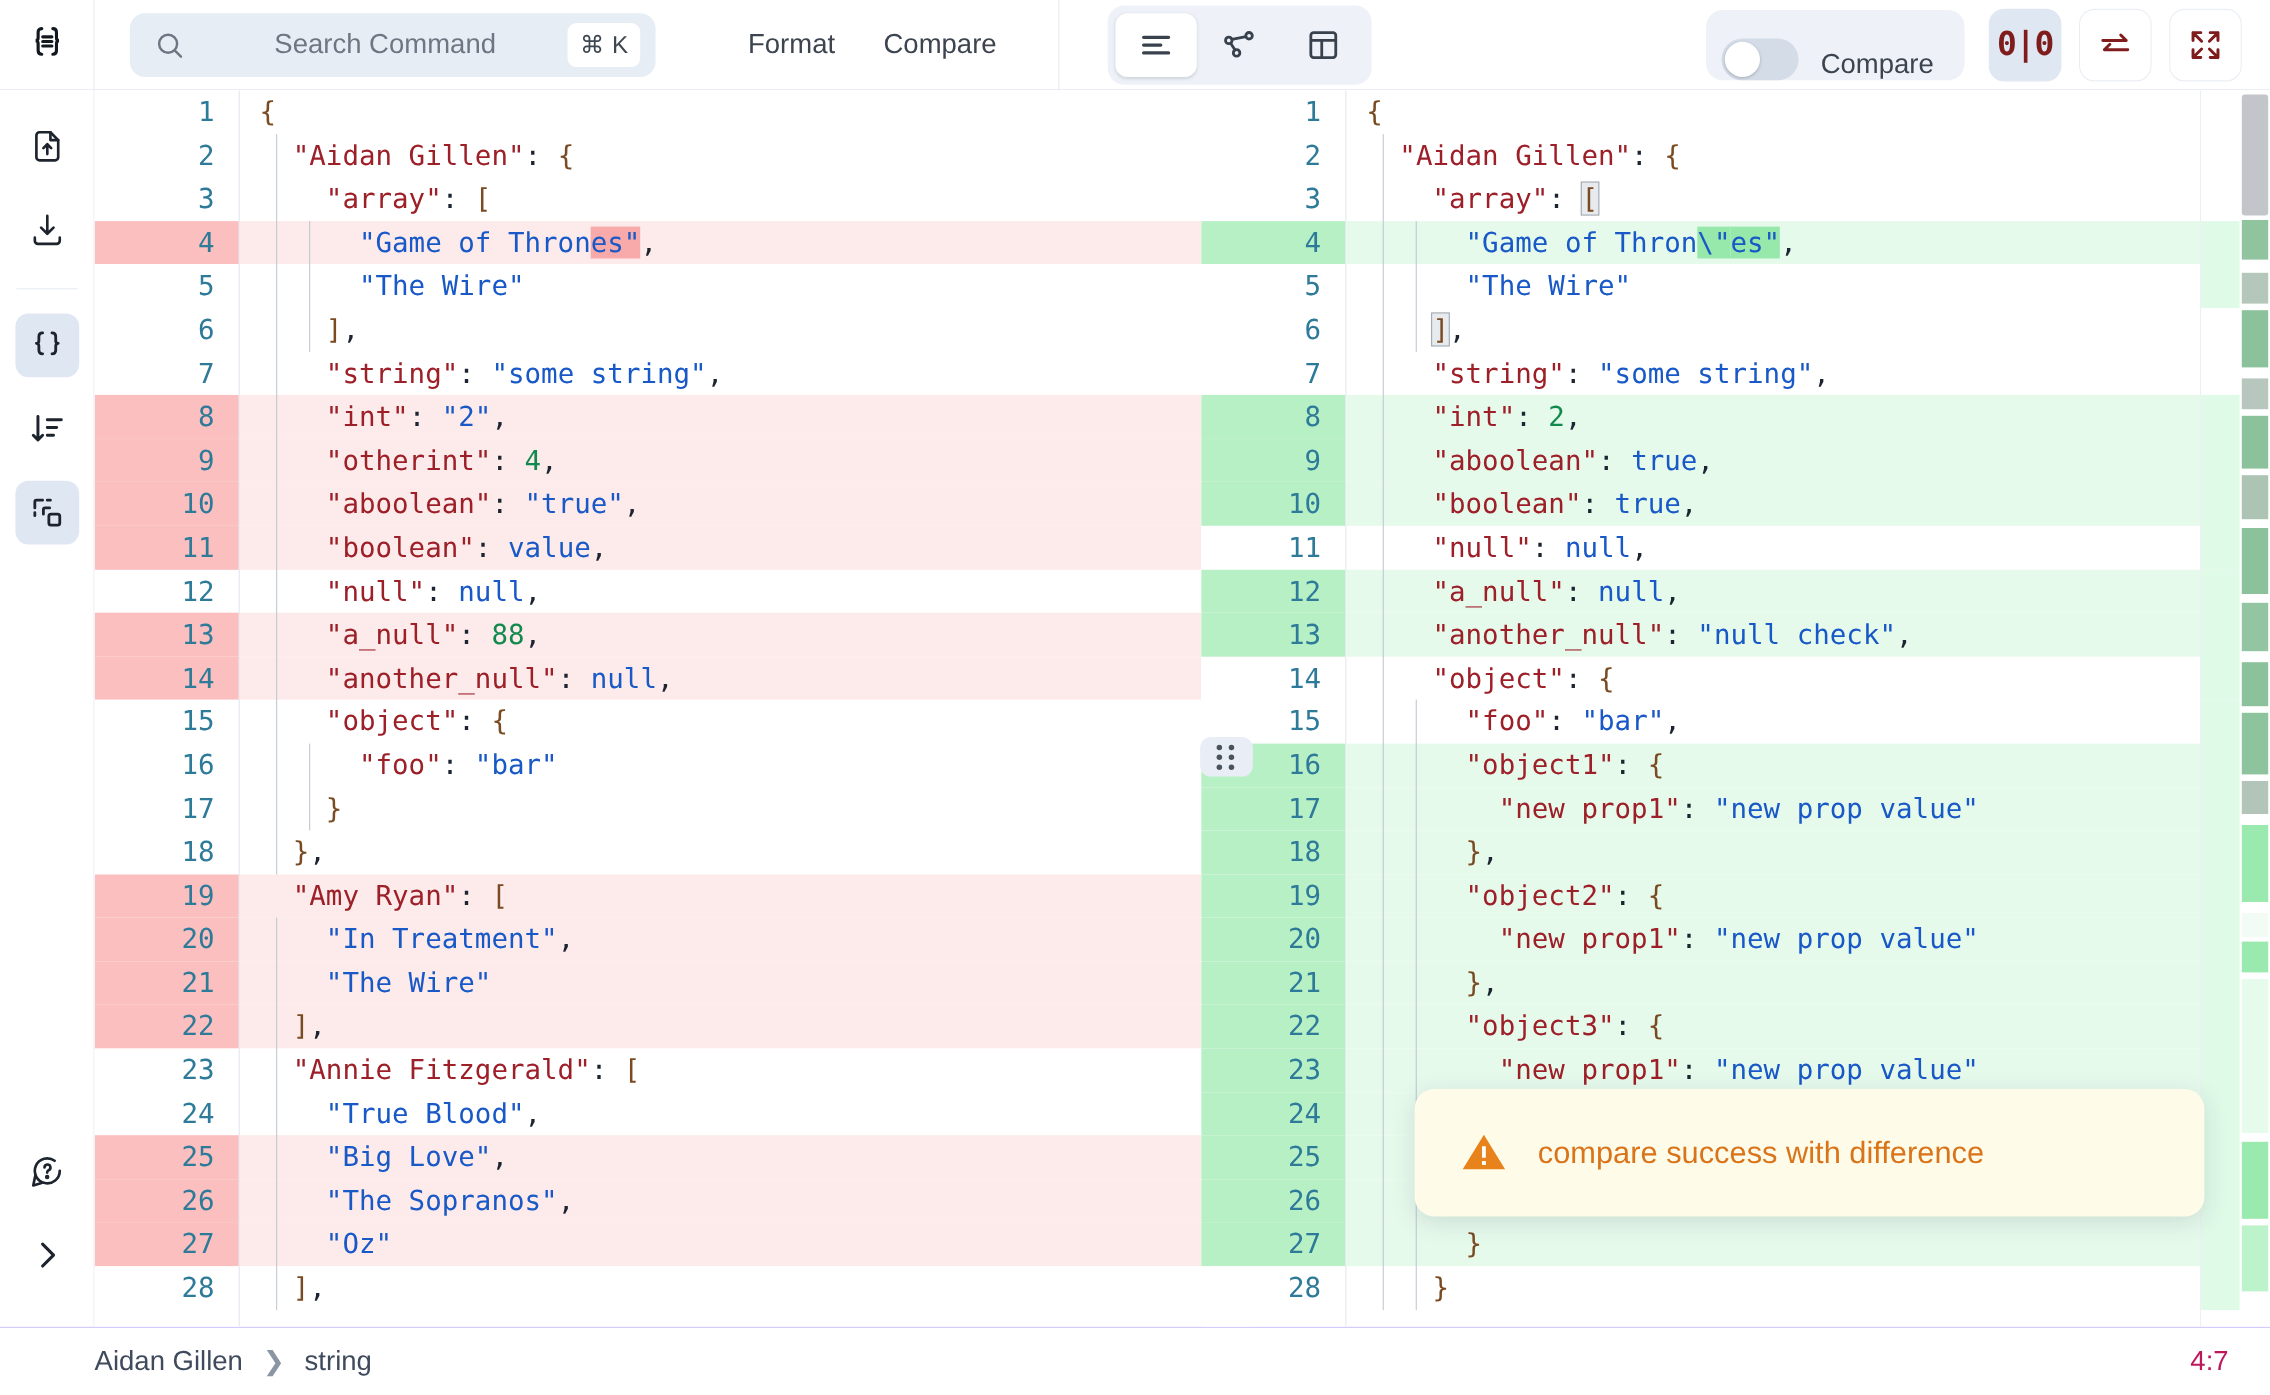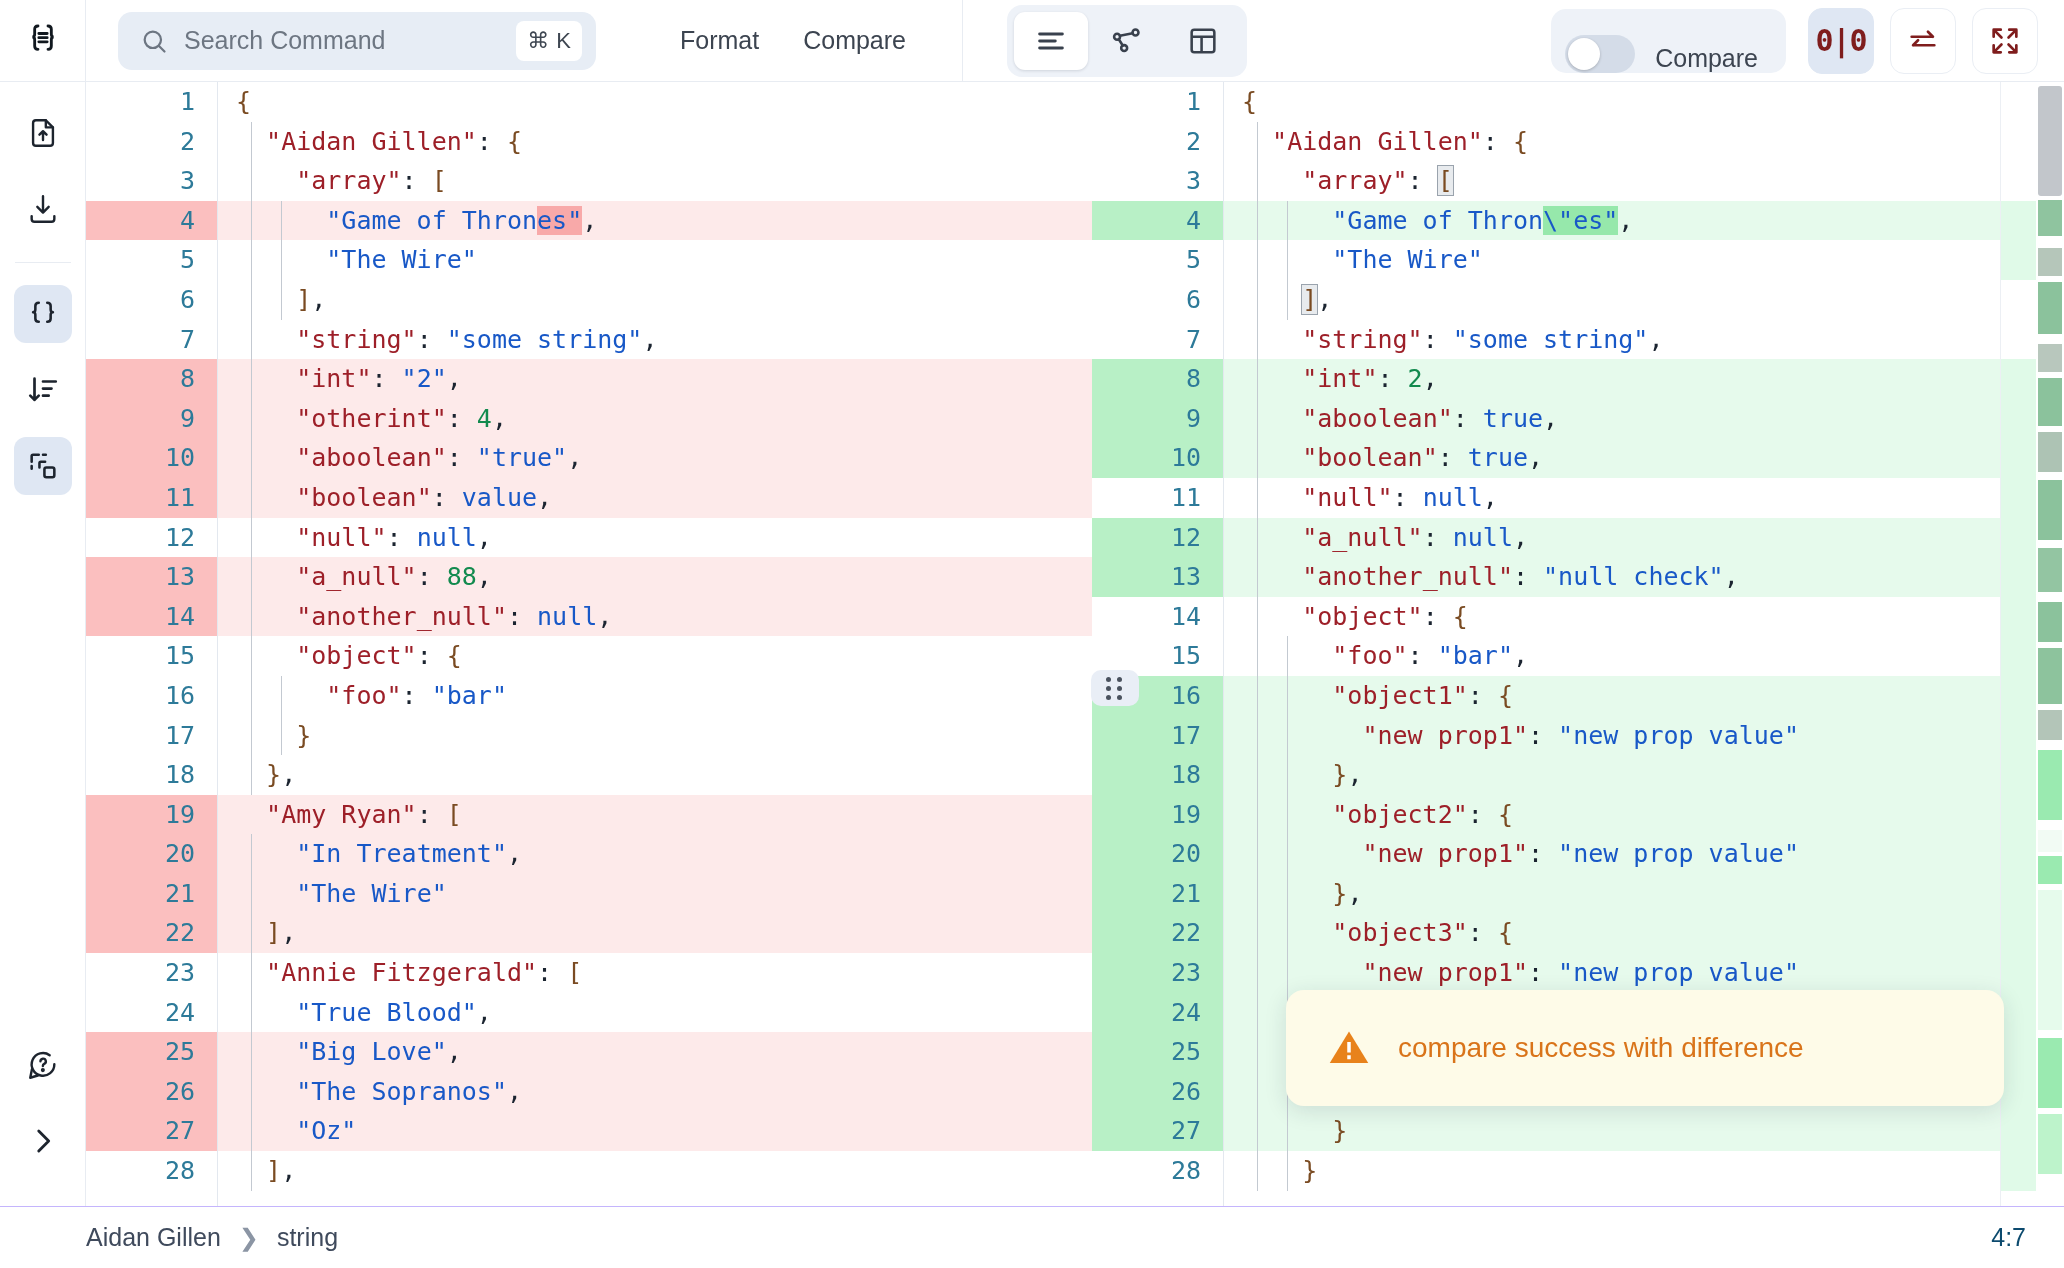--- a/index.html
+++ b/index.html
@@ -26,20 +26,21 @@
   }
   .logo-ico { width: 40px; height: 40px; color: #11181f; }
 
   .search-wrap { padding-left: 32px; }
   .searchbox {
     display: flex; align-items: center;
     width: 478px; height: 58px;
     background: #e7edf5; border-radius: 14px;
     padding: 0 14px 0 22px;
     cursor: text;
+    text-align: center;
   }
   .search-ico { width: 28px; height: 28px; color: #6d7682; flex: 0 0 28px; }
   .search-ph {
     flex: 1; margin-left: 16px;
     font-size: 25px; color: #6d7682;
     white-space: nowrap; overflow: hidden;
   }
   .kbd {
     background: #fff; border-radius: 8px;
     height: 40px; min-width: 62px;
@@ -206,21 +207,21 @@
   .statusbar {
     height: 62px; flex: 0 0 62px;
     display: flex; align-items: center;
     border-top: 1px solid #c4b5fd; background: #fff;
     padding: 0 38px 0 0;
   }
   .sb-left { width: 86px; flex: 0 0 86px; }
   .crumb { display: flex; align-items: center; gap: 18px; font-size: 25px; color: #3f4a5c; }
   .crumb .sep { color: #8b95a4; font-size: 24px; }
   .crumb-item { cursor: pointer; }
-  .sb-right { margin-left: auto; font-size: 25px; color: #0c4a6e; }
+  .sb-right { margin-left: auto; font-size: 25px; color: #be185d; }
 </style>
 </head>
 <body>
 
 <div class="app">
 
   <div class="topbar">
 
     <div class="logo-cell">
       <svg class="logo-ico" viewBox="0 0 24 24" fill="none" stroke="currentColor" stroke-width="1.7" stroke-linecap="round">

